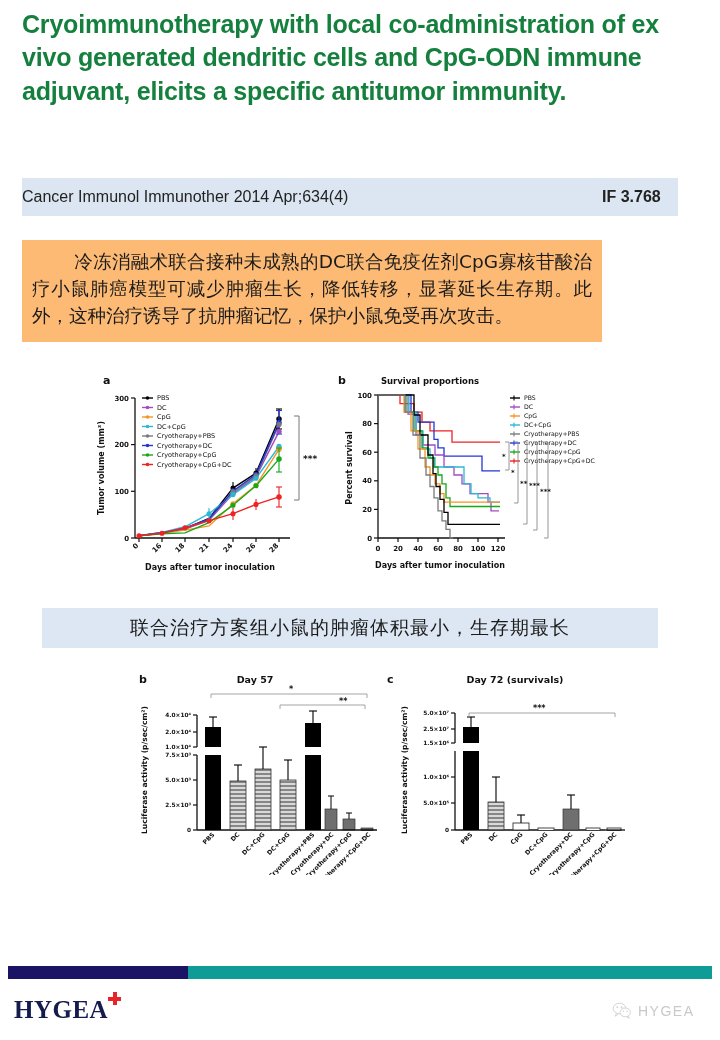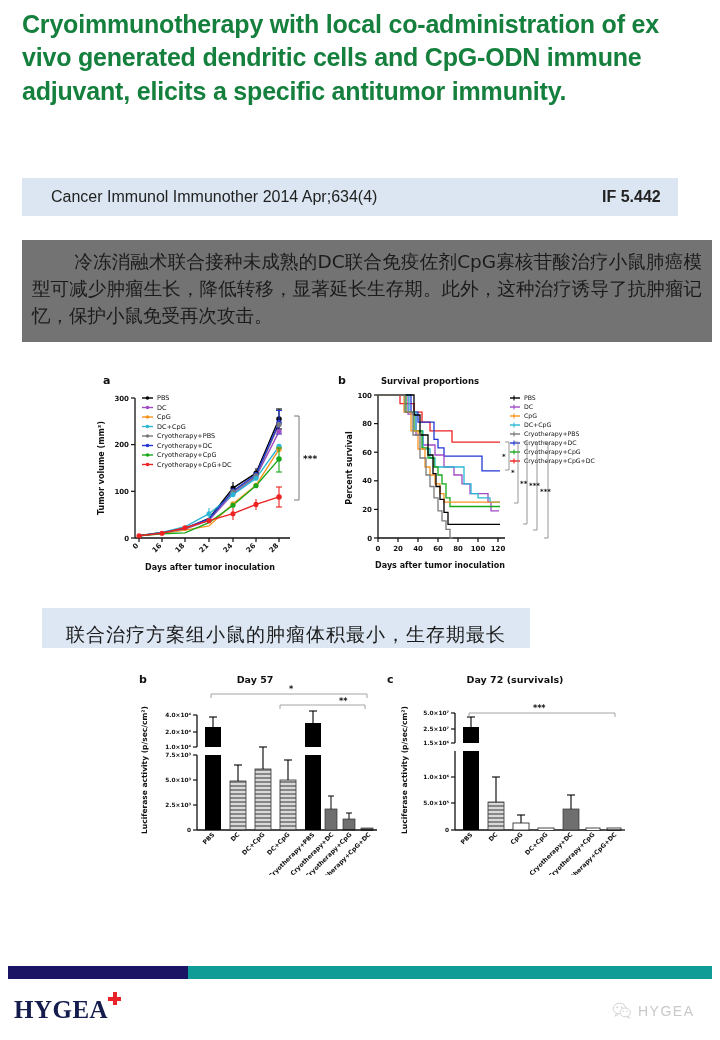--- a/index.html
+++ b/index.html
@@ -15,37 +15,37 @@
     position:absolute;left:22px;top:8px;width:678px;
     font-size:25px;font-weight:bold;line-height:1.33;
     color:#15803d;letter-spacing:-0.2px;
   }
 
   
   .cite-band{
     position:absolute;left:22px;top:178px;width:656px;height:38px;
     background:#dce6f2;display:flex;align-items:center;
   }
-  .cite-journal{font-size:16px;color:#222;margin-left:29px;}
+  .cite-journal{font-size:16px;color:#222;margin-left:0;}
   .cite-if{font-size:16px;color:#222;font-weight:bold;position:absolute;left:580px;}
 
   
   .abstract{
-    position:absolute;left:22px;top:240px;width:690px;height:102px;
-    background:#737373;
+    position:absolute;left:22px;top:240px;width:580px;height:102px;
+    background:#fdba74;
     font-family:"DejaVu Sans","Liberation Sans",sans-serif;
     font-size:18.5px;line-height:1.47;color:#1b1b1b;
     padding:8px 10px 0 10px;box-sizing:border-box;text-align:justify;
   }
   .abstract .indent{display:inline-block;width:42px;}
 
   
   .caption-band{
-    position:absolute;left:42px;width:488px;height:40px;
-    background:#dde7f3;display:flex;align-items:flex-end;justify-content:center;
+    position:absolute;left:42px;width:616px;height:40px;
+    background:#dde7f3;display:flex;align-items:center;justify-content:center;
     font-family:"DejaVu Sans","Liberation Sans",sans-serif;
     font-size:19px;color:#1b1b1b;letter-spacing:1px;
   }
   #cap1{top:608px;}
   #cap2{top:918px;}
 
   
   .fig{position:absolute;}
 
   
@@ -68,21 +68,21 @@
 </style>
 </head>
 <body>
 
 <div class="slide">
 
   <div class="title">Cryoimmunotherapy with local co-administration of ex vivo generated dendritic cells and CpG-ODN immune adjuvant, elicits a specific antitumor immunity.</div>
 
   <div class="cite-band">
     <span class="cite-journal">Cancer Immunol Immunother 2014 Apr;634(4)</span>
-    <span class="cite-if">IF 5.442</span>
+    <span class="cite-if">IF 3.768</span>
   </div>
 
   <div class="abstract"><span class="indent"></span><span>冷冻消融术联合接种未成熟的DC联合免疫佐剂CpG寡核苷酸治疗小鼠肺癌模型可减少肿瘤生长，降低转移，显著延长生存期。此外，这种治疗诱导了抗肿瘤记忆，保护小鼠免受再次攻击。</span></div>
 
   <svg class="fig" style="left:90px;top:368px;" width="540" height="232" viewBox="0 0 540 232">
     <rect x="0" y="0" width="540" height="232" fill="#ffffff"></rect>
 
     <text x="13" y="16" font-family="DejaVu Sans, sans-serif" font-size="11" font-weight="bold" fill="#111">a</text>
 
     <line x1="45" y1="30" x2="45" y2="170" stroke="#111" stroke-width="1.3"></line>

